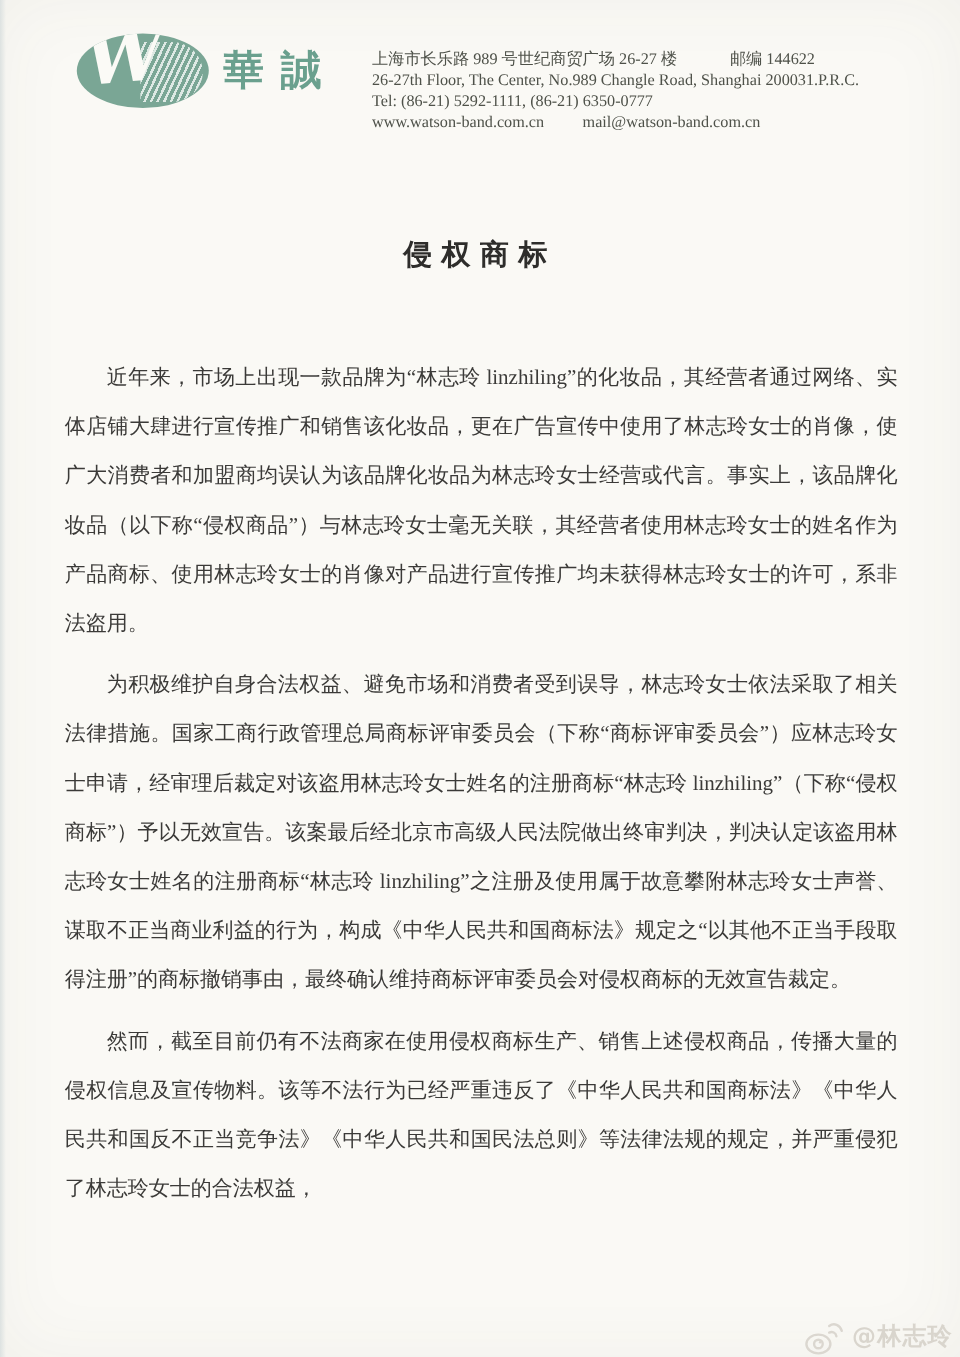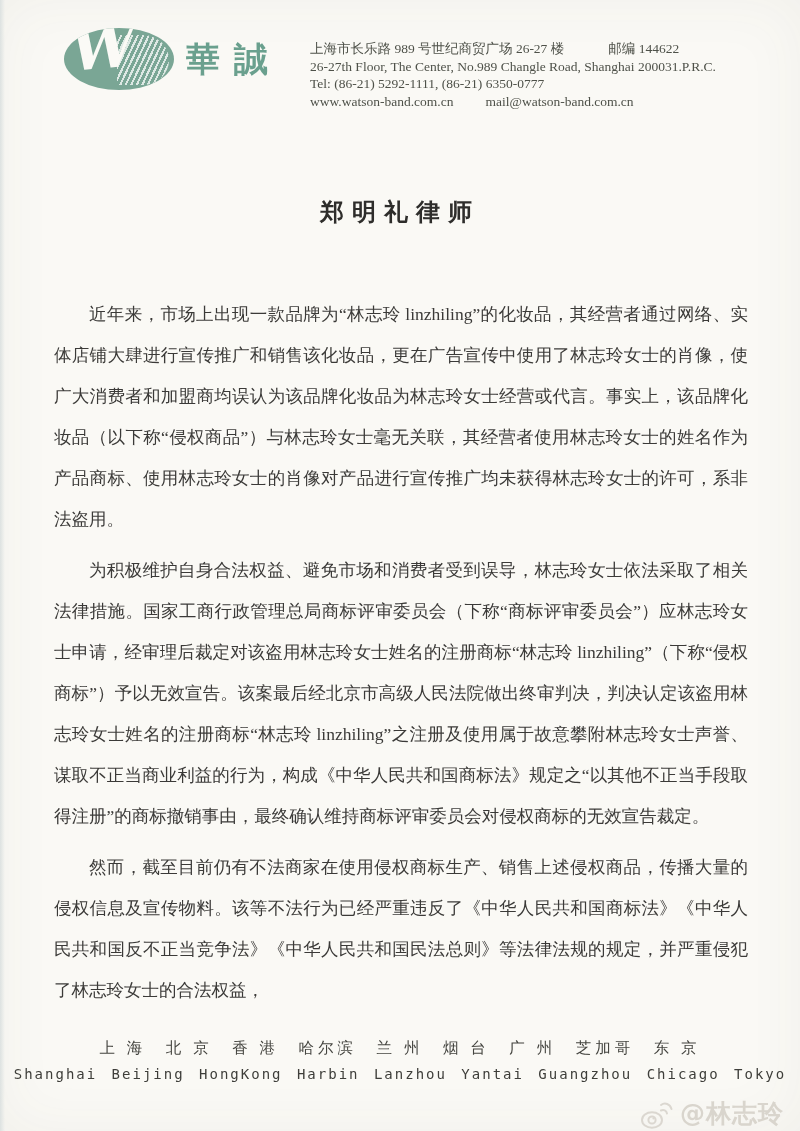--- a/index.html
+++ b/index.html
@@ -130,27 +130,27 @@
     font-family: "DejaVu Sans Mono", monospace;
     font-size: 14px;
     letter-spacing: 2px;
     word-spacing: 4px;
     color: #3e3e3a;
   }
 
   
   .watermark {
     position: absolute;
-    right: 16px; bottom: 1px;
+    right: 6px; bottom: 1px;
     display: flex;
-    align-items: flex-end;
+    align-items: flex-start;
     gap: 5px;
     color: #d9d5cd;
     font-family: "DejaVu Sans", sans-serif;
-    font-size: 25px;
+    font-size: 20px;
     font-weight: bold;
     letter-spacing: 1px;
   }
   .watermark svg { display: block; }
 </style>
 </head>
 <body>
 
 <div class="page">
 
@@ -166,32 +166,28 @@
     </div>
 
     <div class="address">
       <div><span>上海市长乐路 989 号世纪商贸广场 26-27 楼</span><span class="addr-gap">邮编  144622</span></div>
       <div>26-27th Floor, The Center, No.989 Changle Road, Shanghai 200031.P.R.C.</div>
       <div>Tel: (86-21) 5292-1111, (86-21) 6350-0777</div>
       <div><span>www.watson-band.com.cn</span><span class="addr-gap2">mail@watson-band.com.cn</span></div>
     </div>
   </header>
 
-  <h1 class="title">郑明礼律师</h1>
+  <h1 class="title">侵权商标</h1>
 
   <main class="body">
     <p>近年来，市场上出现一款品牌为“林志玲 linzhiling”的化妆品，其经营者通过网络、实体店铺大肆进行宣传推广和销售该化妆品，更在广告宣传中使用了林志玲女士的肖像，使广大消费者和加盟商均误认为该品牌化妆品为林志玲女士经营或代言。事实上，该品牌化妆品（以下称“侵权商品”）与林志玲女士毫无关联，其经营者使用林志玲女士的姓名作为产品商标、使用林志玲女士的肖像对产品进行宣传推广均未获得林志玲女士的许可，系非法盗用。</p>
     <p>为积极维护自身合法权益、避免市场和消费者受到误导，林志玲女士依法采取了相关法律措施。国家工商行政管理总局商标评审委员会（下称“商标评审委员会”）应林志玲女士申请，经审理后裁定对该盗用林志玲女士姓名的注册商标“林志玲 linzhiling”（下称“侵权商标”）予以无效宣告。该案最后经北京市高级人民法院做出终审判决，判决认定该盗用林志玲女士姓名的注册商标“林志玲 linzhiling”之注册及使用属于故意攀附林志玲女士声誉、谋取不正当商业利益的行为，构成《中华人民共和国商标法》规定之“以其他不正当手段取得注册”的商标撤销事由，最终确认维持商标评审委员会对侵权商标的无效宣告裁定。</p>
     <p>然而，截至目前仍有不法商家在使用侵权商标生产、销售上述侵权商品，传播大量的侵权信息及宣传物料。该等不法行为已经严重违反了《中华人民共和国商标法》《中华人民共和国反不正当竞争法》《中华人民共和国民法总则》等法律法规的规定，并严重侵犯了林志玲女士的合法权益，</p>
   </main>
 
-  <footer class="offices">
-    <div class="cities-cn">上 海　北 京　香 港　哈尔滨　兰 州　烟 台　广 州　芝加哥　东 京</div>
-    <div class="cities-en">Shanghai Beijing HongKong Harbin Lanzhou Yantai Guangzhou Chicago Tokyo</div>
-  </footer>
 
   <div class="watermark">
     <svg width="36" height="30" viewBox="0 0 36 30">
       <g fill="none" stroke="#dbd7d0" stroke-width="2" stroke-linecap="round">
         <path d="M22 5 C26 2 31 4 32.5 9"></path>
         <path d="M22 10.5 C24.5 9.2 27.5 10.5 28 13.5"></path>
         <ellipse cx="13" cy="20" rx="10" ry="7.8"></ellipse>
         <circle cx="13" cy="20" r="3.6"></circle>
       </g>
       <circle cx="14.4" cy="18.6" r="1" fill="#dbd7d0"></circle>

